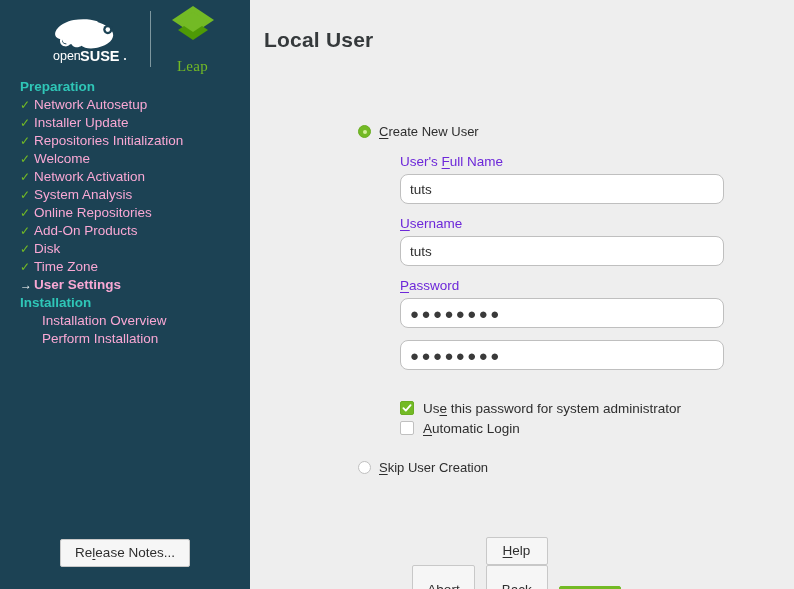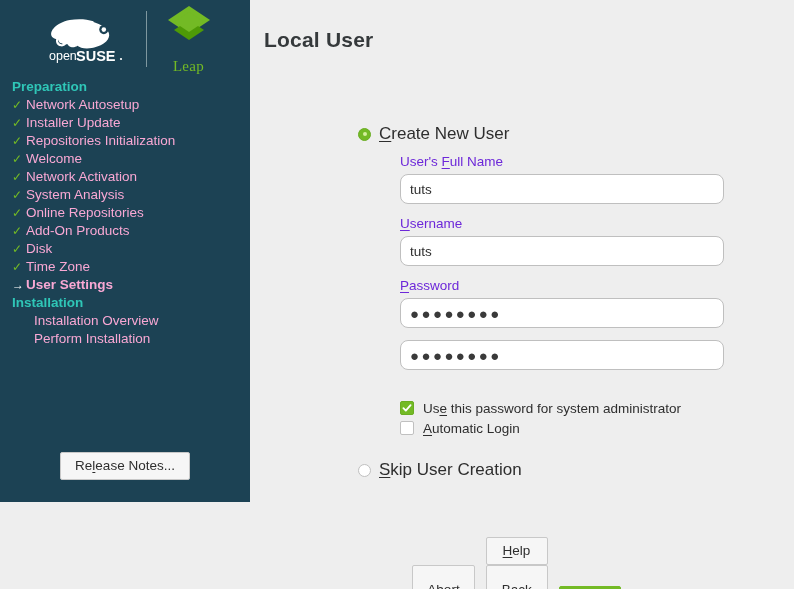--- a/index.html
+++ b/index.html
@@ -18,25 +18,26 @@
     position: relative;
     width: 794px;
     height: 589px;
     display: flex;
     background: #eeeeee;
   }
 
   
   .sidebar {
     width: 250px;
-    height: 502px;
+    height: 589px;
     background: #1c4254;
     flex: 0 0 250px;
     position: relative;
     box-sizing: border-box;
+    padding-left: 8px;
   }
   .logo-bar {
     height: 78px;
     display: flex;
     align-items: center;
     justify-content: center;
     position: relative;
   }
   .suse-logo {
     width: 96px;
@@ -189,21 +190,21 @@
     width: 4px;
     height: 4px;
     border-radius: 50%;
     background: #d4ef9c;
   }
   .radio.off {
     background: #ffffff;
     border: 1px solid #c0c0c0;
   }
   .radio-label {
-    font-size: 17px;
+    font-size: 13px;
     color: #2e2e2e;
   }
 
   .field {
     position: absolute;
     left: 150px;
     width: 280px;
   }
   .field-label {
     font-size: 13.5px;

